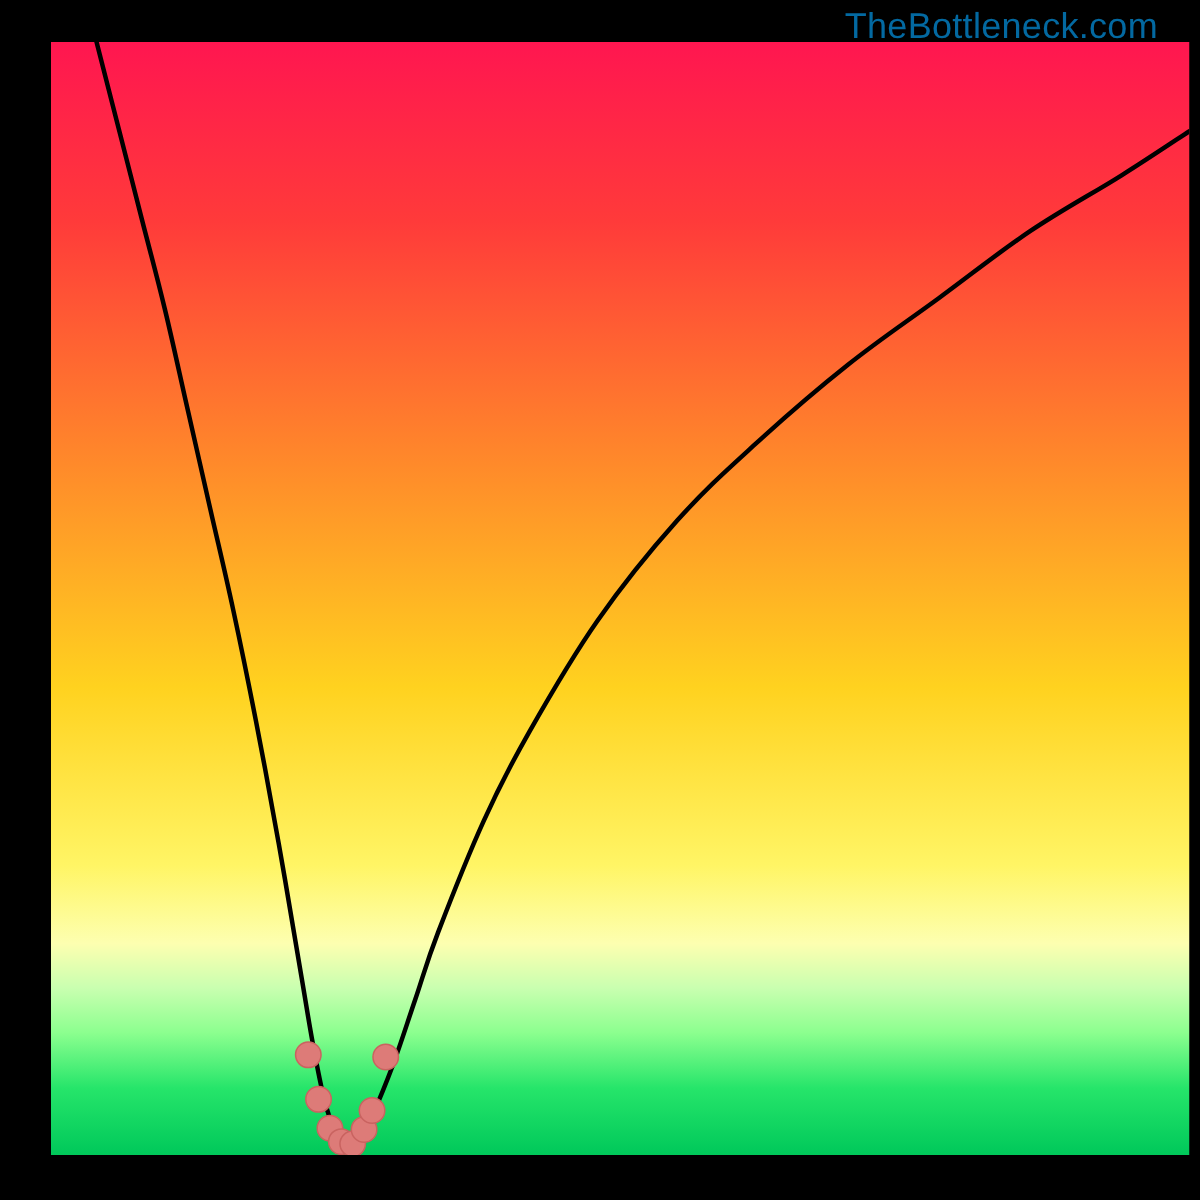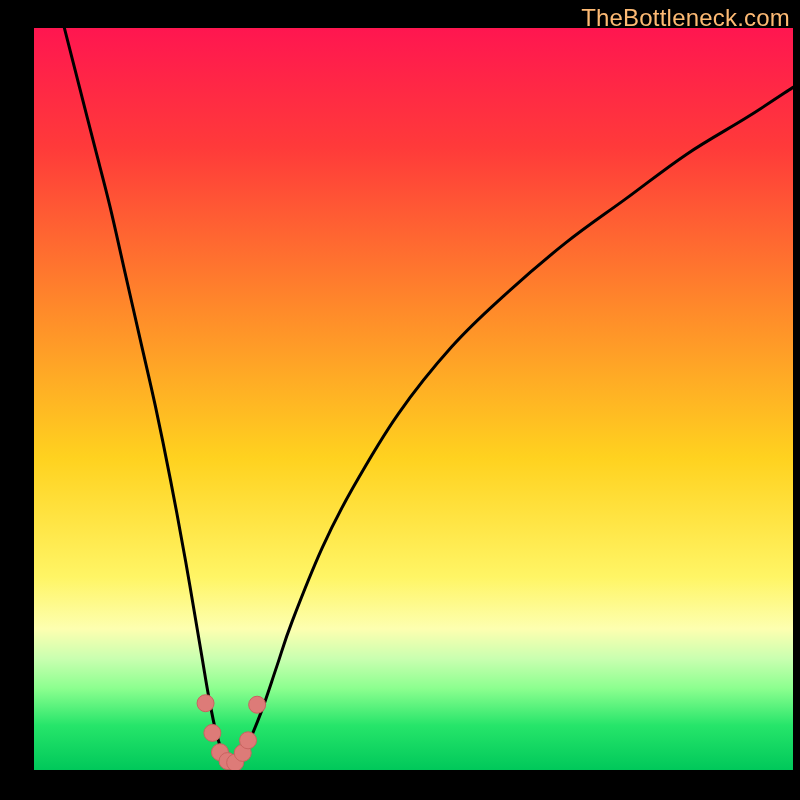--- a/index.html
+++ b/index.html
@@ -15,22 +15,22 @@
     position: absolute;
     overflow: hidden;
   }
   .gradient-bg {
     position: absolute;
     inset: 0;
   }
   .watermark {
     position: absolute;
     top: 4px;
-    right: 10px;
-    color: #fdba74;
+    right: 28px;
+    color: #0369a1;
     font-size: 24px;
     font-weight: 400;
     letter-spacing: 0.2px;
     z-index: 5;
     text-align: center;
   }
   svg.curve-layer {
     position: absolute;
     inset: 0;
     z-index: 2;

